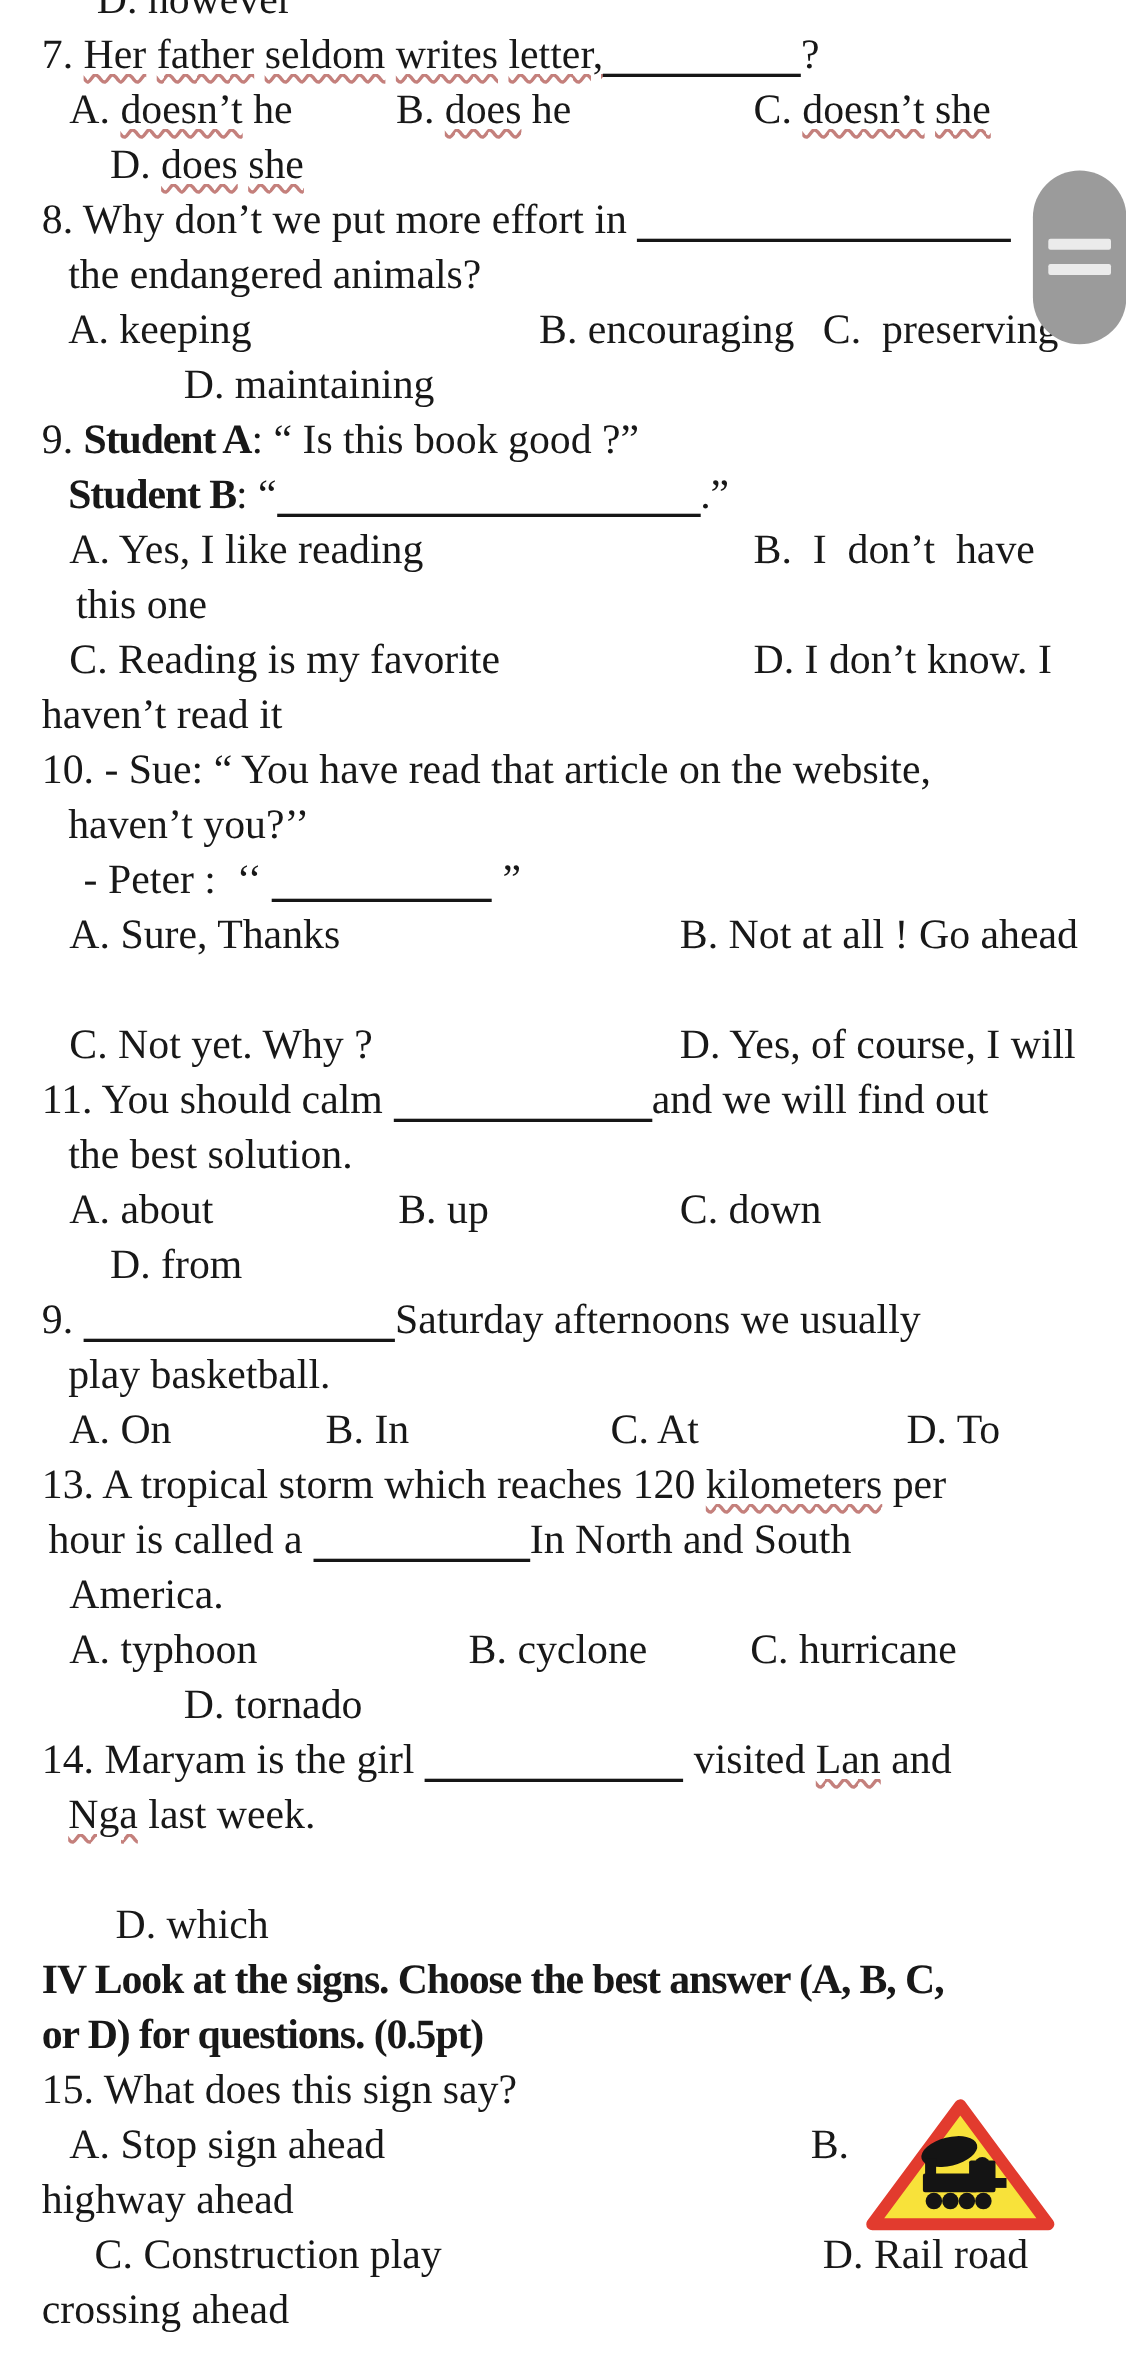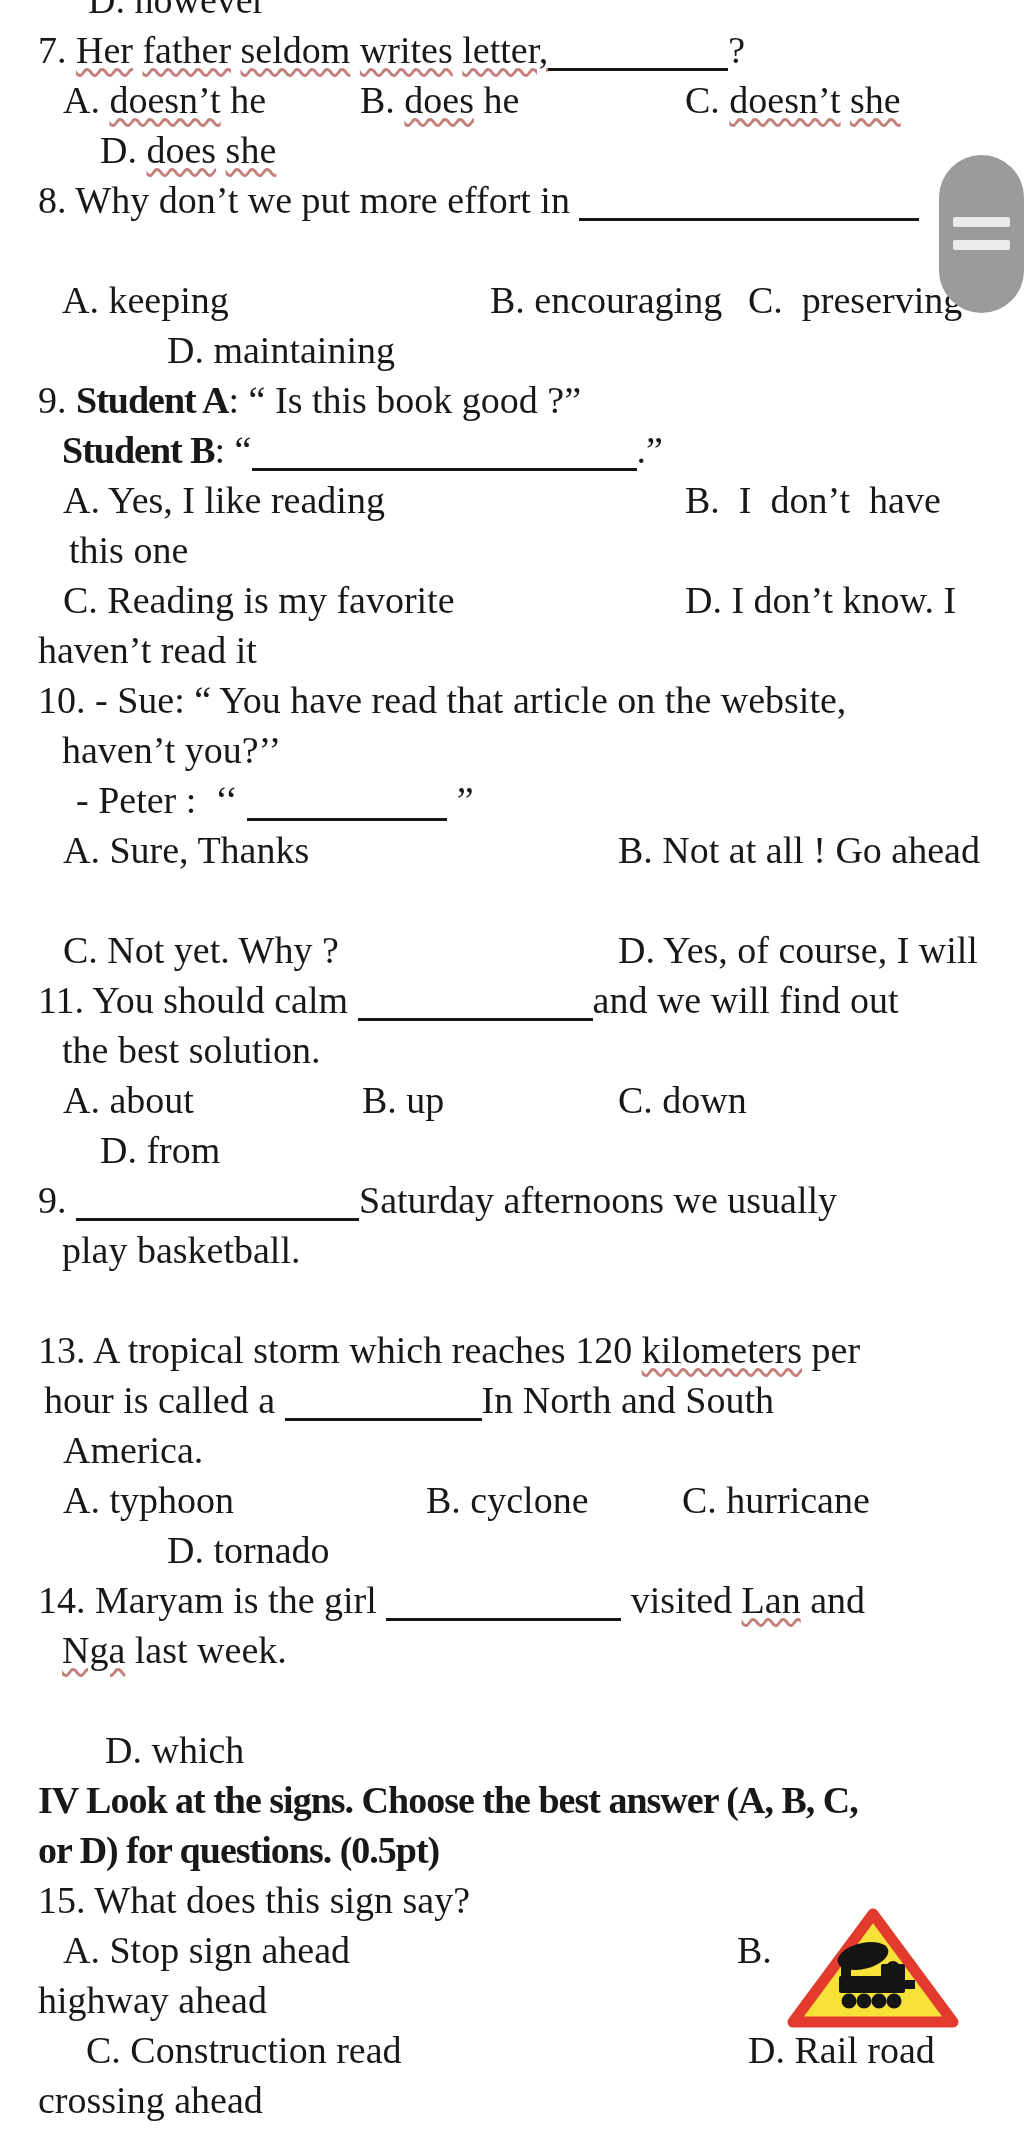--- a/index.html
+++ b/index.html
@@ -76,20 +76,23 @@
       <span class="run" style="left: 63px;"><span class="seg">A. </span><span class="seg wavy">doesn’t</span><span class="seg"> he</span></span>
       <span class="run" style="left: 360px;"><span class="seg">B. </span><span class="seg wavy">does</span><span class="seg"> he</span></span>
       <span class="run" style="left: 685px;"><span class="seg">C. </span><span class="seg wavy">doesn’t</span><span class="seg"> </span><span class="seg wavy">she</span></span>
     </div>
     <div class="line" style="top: 125px;">
       <span class="run" style="left: 100px;"><span class="seg">D. </span><span class="seg wavy">does</span><span class="seg"> </span><span class="seg wavy">she</span></span>
     </div>
     <div class="line" style="top: 175px;">
       <span class="run" style="left: 38px;"><span class="seg">8. Why don’t we put more effort in </span><span class="blank" style="width: 340px;"></span></span>
     </div>
+    <div class="line" style="top: 225px;">
+      <span class="run" style="left: 62px;"><span class="seg">the endangered animals?</span></span>
+    </div>
     <div class="line" style="top: 275px;">
       <span class="run" style="left: 62px;"><span class="seg">A. keeping</span></span>
       <span class="run" style="left: 490px;"><span class="seg">B. encouraging</span></span>
       <span class="run" style="left: 748px;"><span class="seg">C.  preserving</span></span>
     </div>
     <div class="line" style="top: 325px;">
       <span class="run" style="left: 167px;"><span class="seg">D. maintaining</span></span>
     </div>
     <div class="line" style="top: 375px;">
       <span class="run" style="left: 38px;"><span class="seg">9. </span><span class="seg bold">Student A</span><span class="seg">: “ Is this book good ?”</span></span>
@@ -142,20 +145,26 @@
     </div>
     <div class="line" style="top: 1125px;">
       <span class="run" style="left: 100px;"><span class="seg">D. from</span></span>
     </div>
     <div class="line" style="top: 1175px;">
       <span class="run" style="left: 38px;"><span class="seg">9. </span><span class="blank" style="width: 283px;"></span><span class="seg">Saturday afternoons we usually</span></span>
     </div>
     <div class="line" style="top: 1225px;">
       <span class="run" style="left: 62px;"><span class="seg">play basketball.</span></span>
     </div>
+    <div class="line" style="top: 1275px;">
+      <span class="run" style="left: 63px;"><span class="seg">A. On</span></span>
+      <span class="run" style="left: 296px;"><span class="seg">B. In</span></span>
+      <span class="run" style="left: 555px;"><span class="seg">C. At</span></span>
+      <span class="run" style="left: 824px;"><span class="seg">D. To</span></span>
+    </div>
     <div class="line" style="top: 1325px;">
       <span class="run" style="left: 38px;"><span class="seg">13. A tropical storm which reaches 120 </span><span class="seg wavy">kilometers</span><span class="seg"> per</span></span>
     </div>
     <div class="line" style="top: 1375px;">
       <span class="run" style="left: 44px; text-align: right;"><span class="seg">hour is called a </span><span class="blank" style="width: 197px;"></span><span class="seg">In North and South</span></span>
     </div>
     <div class="line" style="top: 1425px;">
       <span class="run" style="left: 63px;"><span class="seg">America.</span></span>
     </div>
     <div class="line" style="top: 1475px;">
@@ -185,21 +194,21 @@
       <span class="run" style="left: 38px;"><span class="seg">15. What does this sign say?</span></span>
     </div>
     <div class="line" style="top: 1925px;">
       <span class="run" style="left: 63px;"><span class="seg">A. Stop sign ahead</span></span>
       <span class="run" style="left: 737px;"><span class="seg">B.</span></span>
     </div>
     <div class="line" style="top: 1975px;">
       <span class="run" style="left: 38px;"><span class="seg">highway ahead</span></span>
     </div>
     <div class="line" style="top: 2025px;">
-      <span class="run" style="left: 86px;"><span class="seg">C. Construction read</span></span>
+      <span class="run" style="left: 86px;"><span class="seg">C. Construction play</span></span>
       <span class="run" style="left: 748px;"><span class="seg">D. Rail road</span></span>
     </div>
     <div class="line" style="top: 2075px;">
       <span class="run" style="left: 38px;"><span class="seg">crossing ahead</span></span>
     </div>
   </div>
 
 <div id="scroll-handle">
   <div class="grip-line g1"></div>
   <div class="grip-line g2"></div>

